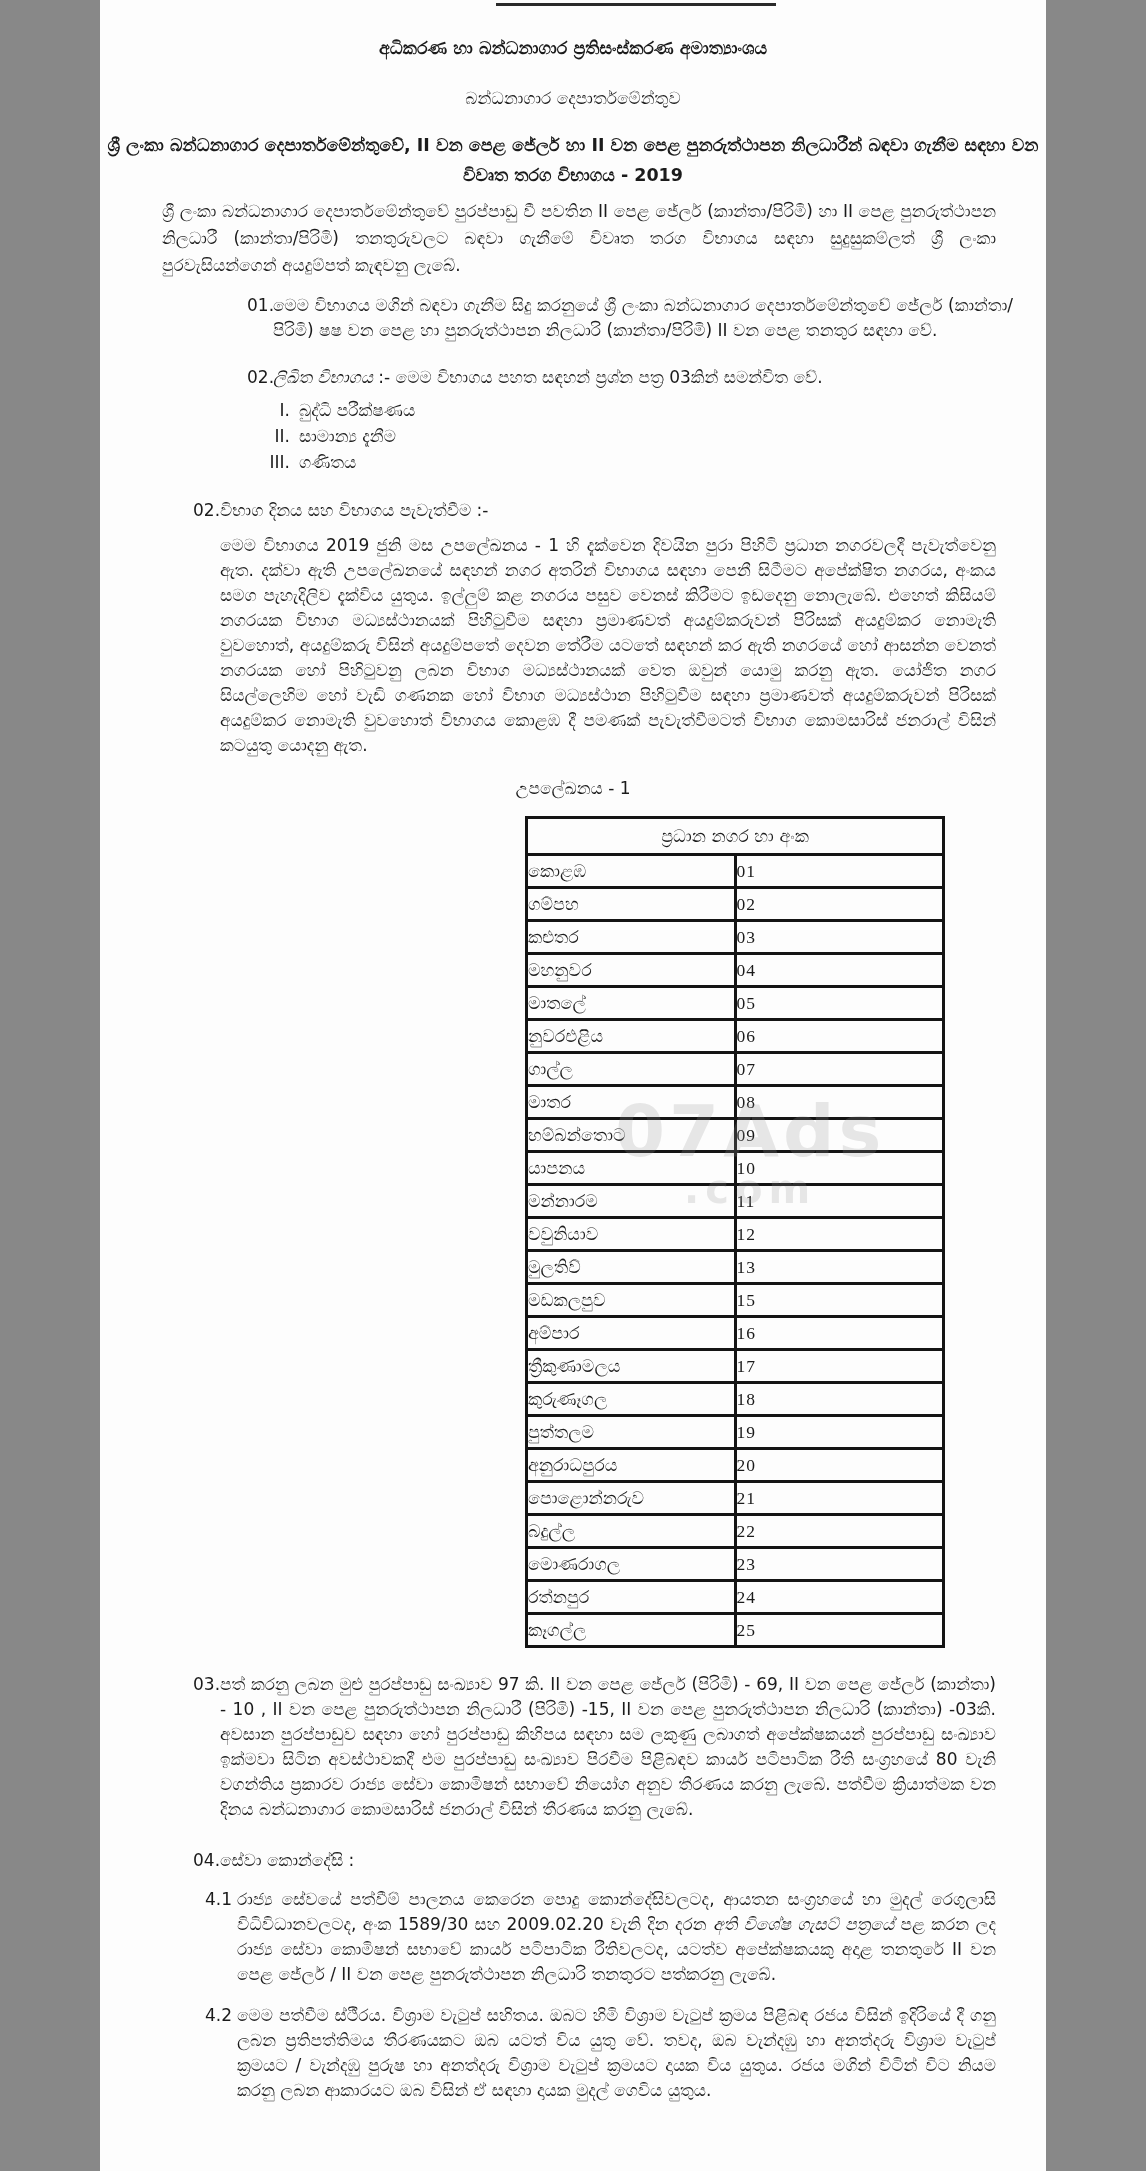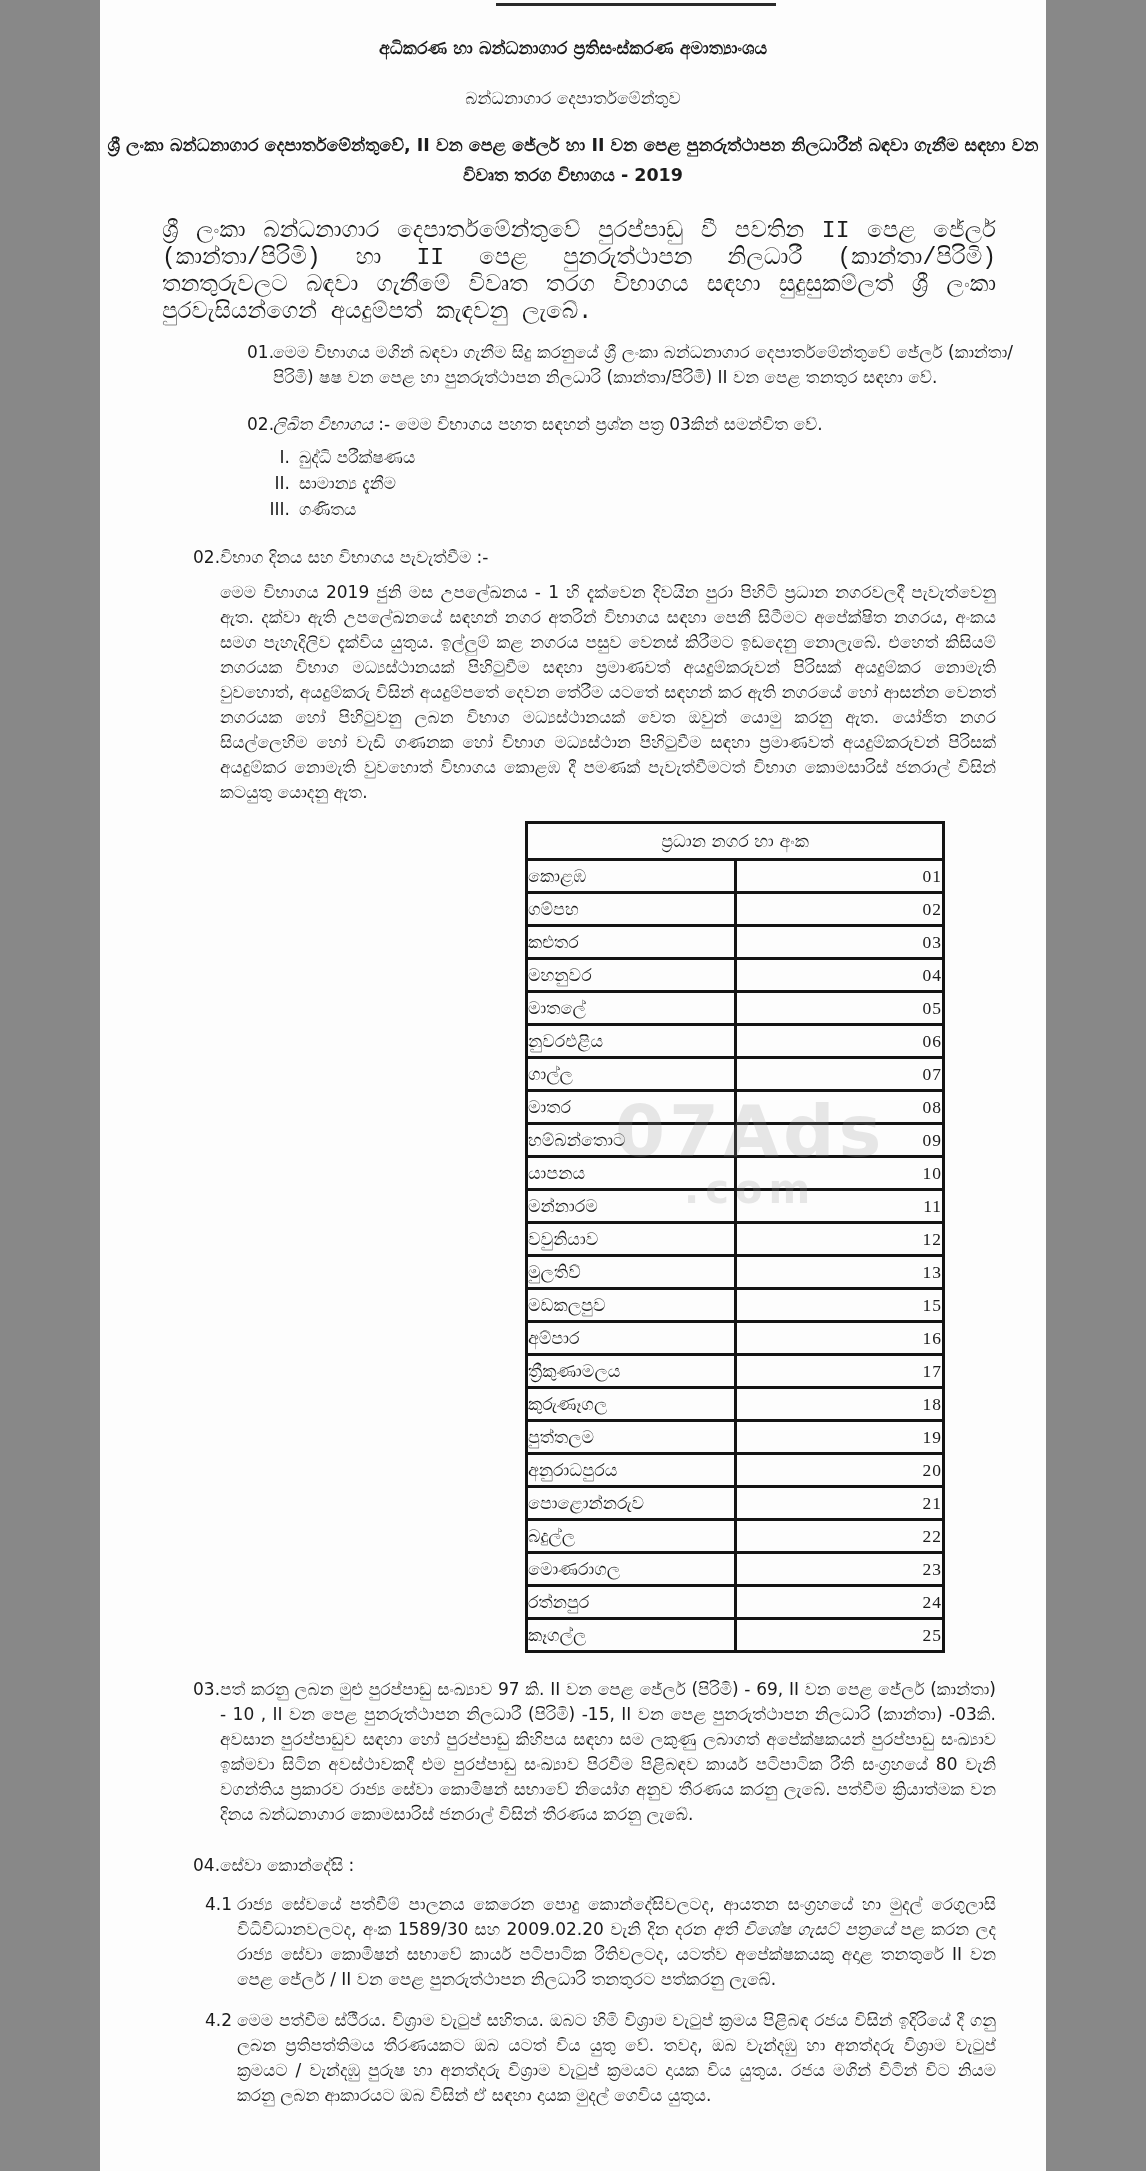--- a/index.html
+++ b/index.html
@@ -17,22 +17,22 @@
     background:#2a2a2a;
   }
   .center{text-align:center;}
   .ministry{padding-top:36px;font-size:17.5px;font-weight:bold;line-height:24px;}
   .dept{margin-top:26px;font-size:17px;line-height:24px;}
   .doc-title{
     margin:20px auto 0 auto;max-width:980px;
     font-size:17.5px;font-weight:bold;line-height:30px;
   }
   .intro{
-    margin:28px 50px 0 62px;
-    font-size:23px;line-height:27px;text-align:justify;font-family:Liberation Mono, monospace;
+    margin:8px 50px 0 62px;
+    font-size:17px;line-height:27px;text-align:justify;
   }
   
   .item{position:relative;text-align:justify;font-size:17px;line-height:25px;}
   .item .num{position:absolute;left:0;top:0;}
   .l2{margin-left:93px;margin-right:50px;padding-left:27px;}
   .l3{margin-left:147px;margin-right:33px;padding-left:26px;}
   .l4{margin-left:105px;margin-right:50px;padding-left:32px;}
   .italic{font-style:italic;}
   .roman-list{margin:8px 0 0 150px;font-size:17px;line-height:24px;}
   .roman-row{display:flex;margin-top:2px;}
@@ -46,21 +46,21 @@
   }
   table.cities th, table.cities td{
     border:3px solid #141414;
     font-weight:normal;
     font-size:17.5px;
     padding:0;
   }
   table.cities th{height:34px;text-align:center;}
   td.city{height:30px;padding-left:74px;text-align:left;width:262px;}
   td.cnum{
-    width:158px;text-align:right;
+    width:158px;text-align:left;
     font-family:"Liberation Serif","DejaVu Serif",serif;
     font-size:18.5px;letter-spacing:1px;
   }
   .gap-03{margin-top:24px;}
   .gap-04{margin-top:26px;}
   .gap-41{margin-top:14px;}
   .gap-42{margin-top:16px;}
   .watermark{
     position:absolute;left:515px;top:1095px;
     font-family:"DejaVu Sans",sans-serif;
@@ -111,20 +111,21 @@
     </div>
   </div>
 
   <div class="item l2" style="margin-top:24px;">
     <span class="num">02.</span>
     <span>විභාග දිනය සහ විභාගය පැවැත්වීම :-</span>
   </div>
 
   <div class="item" style="margin:10px 50px 0 120px;">මෙම විභාගය 2019 ජුනි මස උපලේඛනය - 1 හි දැක්වෙන දිවයින පුරා පිහිටි ප්‍රධාන නගරවලදී පැවැත්වෙනු ඇත. දක්වා ඇති උපලේඛනයේ සඳහන් නගර අතරින් විභාගය සඳහා පෙනී සිටීමට අපේක්ෂිත නගරය, අංකය සමග පැහැදිලිව දැක්විය යුතුය. ඉල්ලුම් කළ නගරය පසුව වෙනස් කිරීමට ඉඩදෙනු නොලැබේ. එහෙත් කිසියම් නගරයක විභාග මධ්‍යස්ථානයක් පිහිටුවීම සඳහා ප්‍රමාණවත් අයදුම්කරුවන් පිරිසක් අයදුම්කර නොමැති වුවහොත්, අයදුම්කරු විසින් අයදුම්පතේ දෙවන තේරීම යටතේ සඳහන් කර ඇති නගරයේ හෝ ආසන්න වෙනත් නගරයක හෝ පිහිටුවනු ලබන විභාග මධ්‍යස්ථානයක් වෙත ඔවුන් යොමු කරනු ඇත. යෝජිත නගර සියල්ලෙහිම හෝ වැඩි ගණනක හෝ විභාග මධ්‍යස්ථාන පිහිටුවීම සඳහා ප්‍රමාණවත් අයදුම්කරුවන් පිරිසක් අයදුම්කර නොමැති වුවහොත් විභාගය කොළඹ දී පමණක් පැවැත්වීමටත් විභාග කොමසාරිස් ජනරාල් විසින් කටයුතු යොදනු ඇත.</div>
 
+  <div class="sched-title center">උපලේඛනය - 1</div>
 
   <table class="cities">
     <thead>
       <tr>
         <th colspan="2">ප්‍රධාන නගර හා අංක</th>
       </tr>
     </thead>
     <tbody>
       <tr>
           <td class="city">කොළඹ</td>

